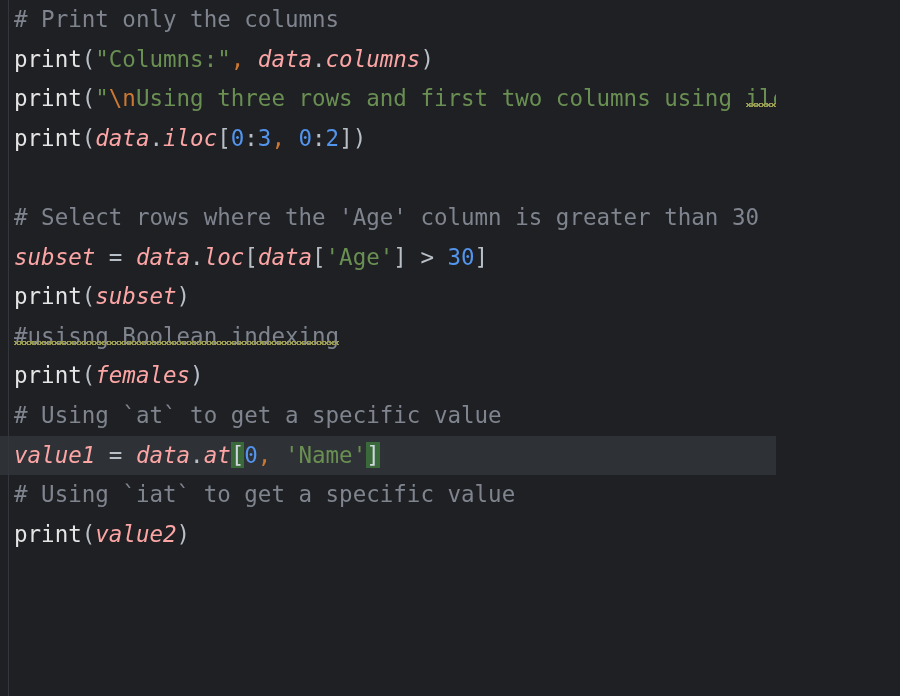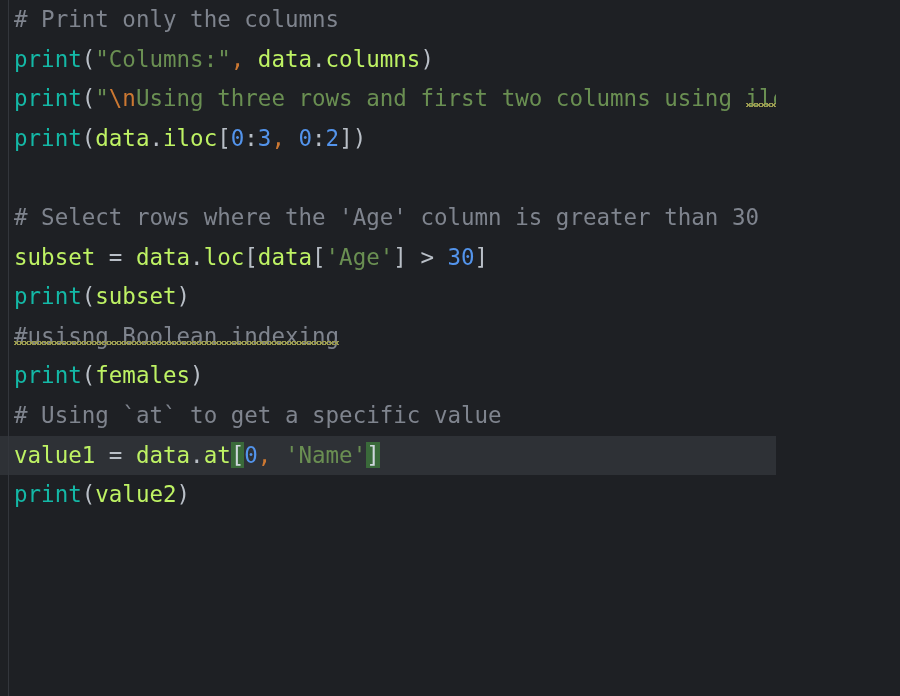--- a/index.html
+++ b/index.html
@@ -54,27 +54,27 @@
     white-space: pre;
     color: #b9bfc7;
     box-sizing: border-box;
   }
   .code-line.current {
     background: #2e3136;
   }
 
   
   .t-comment  { color: #7f848e; }
-  .t-fn       { color: #14b8a6; }   
+  .t-fn       { color: #e5e5e5; }   
   .t-str      { color: #6a8f52; }   
   .t-esc      { color: #cc7832; }   
   .t-num      { color: #5394ec; }   
   .t-punct    { color: #b9bfc7; }   
   .t-comma    { color: #cc7832; }   
-  .t-ident    { color: #bef264; }   
+  .t-ident    { color: #fca5a5; font-style: italic; }   
   .t-op       { color: #b9bfc7; }   
 
   
   .brk-match {
     background: #3a6a3a;
     color: #cfd6dd;
   }
 
   
   .squiggle {
@@ -107,15 +107,16 @@
       <div class="code-line"><span class="t-fn">print</span><span class="t-punct">(</span><span class="t-str">"</span><span class="t-esc">\n</span><span class="t-str">Using three rows and first two columns using </span><span class="t-str squiggle">iloc</span><span class="t-str">:"</span><span class="t-punct">)</span></div>
       <div class="code-line"><span class="t-fn">print</span><span class="t-punct">(</span><span class="t-ident">data</span><span class="t-punct">.</span><span class="t-ident">iloc</span><span class="t-punct">[</span><span class="t-num">0</span><span class="t-punct">:</span><span class="t-num">3</span><span class="t-comma">,</span><span class="t-ident"> </span><span class="t-num">0</span><span class="t-punct">:</span><span class="t-num">2</span><span class="t-punct">])</span></div>
       <div class="code-line">&nbsp;</div>
       <div class="code-line"><span class="t-comment"># Select rows where the 'Age' column is greater than 30</span></div>
       <div class="code-line"><span class="t-ident">subset</span><span class="t-op"> = </span><span class="t-ident">data</span><span class="t-punct">.</span><span class="t-ident">loc</span><span class="t-punct">[</span><span class="t-ident">data</span><span class="t-punct">[</span><span class="t-str">'Age'</span><span class="t-punct">]</span><span class="t-op"> &gt; </span><span class="t-num">30</span><span class="t-punct">]</span></div>
       <div class="code-line"><span class="t-fn">print</span><span class="t-punct">(</span><span class="t-ident">subset</span><span class="t-punct">)</span></div>
       <div class="code-line"><span class="t-comment squiggle">#usisng Boolean indexing</span></div>
       <div class="code-line"><span class="t-fn">print</span><span class="t-punct">(</span><span class="t-ident">females</span><span class="t-punct">)</span></div>
       <div class="code-line"><span class="t-comment"># Using `at` to get a specific value</span></div>
       <div class="code-line current"><span class="t-ident">value1</span><span class="t-op"> = </span><span class="t-ident">data</span><span class="t-punct">.</span><span class="t-ident">at</span><span class="t-punct brk-match">[</span><span class="t-num">0</span><span class="t-comma">,</span><span class="t-ident"> </span><span class="t-str">'Name'</span><span class="t-punct brk-match">]</span></div>
+      <div class="code-line"><span class="t-comment"># Using `iat` to get a specific value</span></div>
       <div class="code-line"><span class="t-fn">print</span><span class="t-punct">(</span><span class="t-ident">value2</span><span class="t-punct">)</span></div>
     </div>
 </div>
 
 </body></html>

